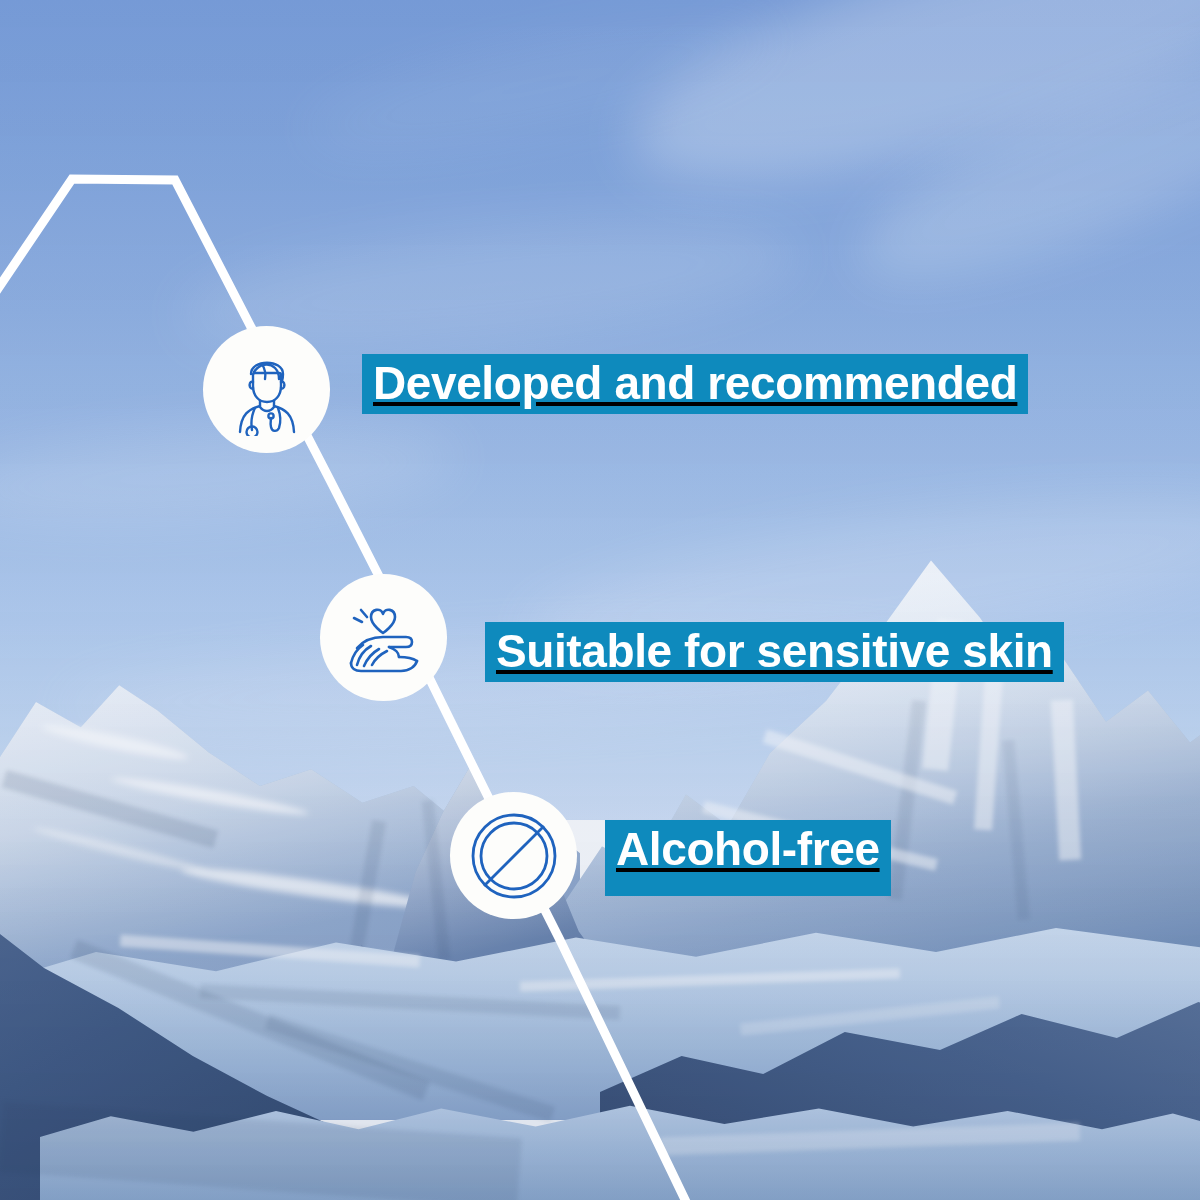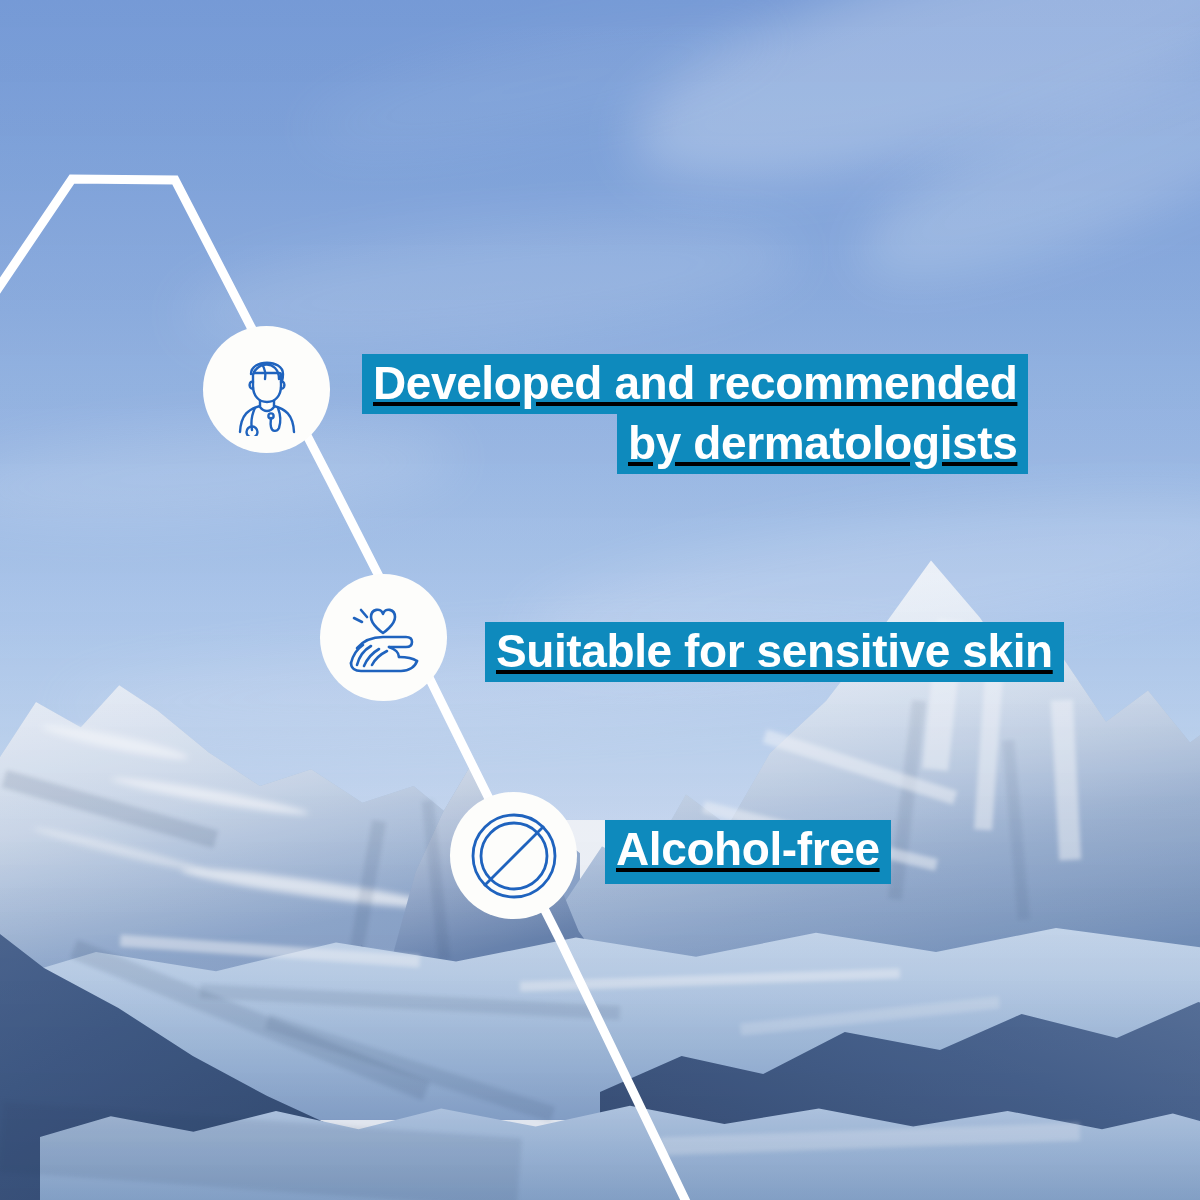--- a/index.html
+++ b/index.html
@@ -198,21 +198,21 @@
     line-height: 54px;
     padding: 2px 11px 4px 11px;
   }
 
   
   #feat3-bubble { left: 450px; top: 792px; width: 127px; height: 127px; }
   #feat3-labels { left: 605px; top: 820px; }
   #feat3-labels .label-line {
     font-size: 46px;
     line-height: 54px;
-    padding: 2px 11px 8px 11px;
+    padding: 2px 11px 20px 11px;
   }
 </style>
 </head>
 <body>
 
 <div id="stage">
 
   <div class="photo">
     <div class="sky"></div>
 
@@ -290,21 +290,20 @@
         <path d="M34 64 C30 72, 30 80, 31 86"></path>
         <path d="M57 64 C60 72, 60 78, 58 84 C56 88, 51 88, 50 83 C49 79, 50 76, 50 74"></path>
 
         <circle cx="31" cy="88" r="5.5"></circle>
         <circle cx="50" cy="72" r="2.6"></circle>
       </g>
     </svg>
   </div>
   <div class="labels" id="feat1-labels">
     <span class="label-line">Developed and recommended</span>
-    <span class="label-line">by dermatologists</span>
   </div>
 
   <div class="bubble" id="feat2-bubble">
     <svg width="94" height="94" viewBox="0 0 94 94">
       <g fill="none" stroke="#1F63BE" stroke-width="2.6" stroke-linecap="round" stroke-linejoin="round">
 
         <path d="M50 30 C50 22, 40 20, 38 27 C36 20, 26 22, 26 30 C26 38, 38 46, 38 46 C38 46, 50 38, 50 30 Z" transform="translate(8,-4)"></path>
 
         <path d="M30 26 L24 19"></path>
         <path d="M25 31 L17 27"></path>

